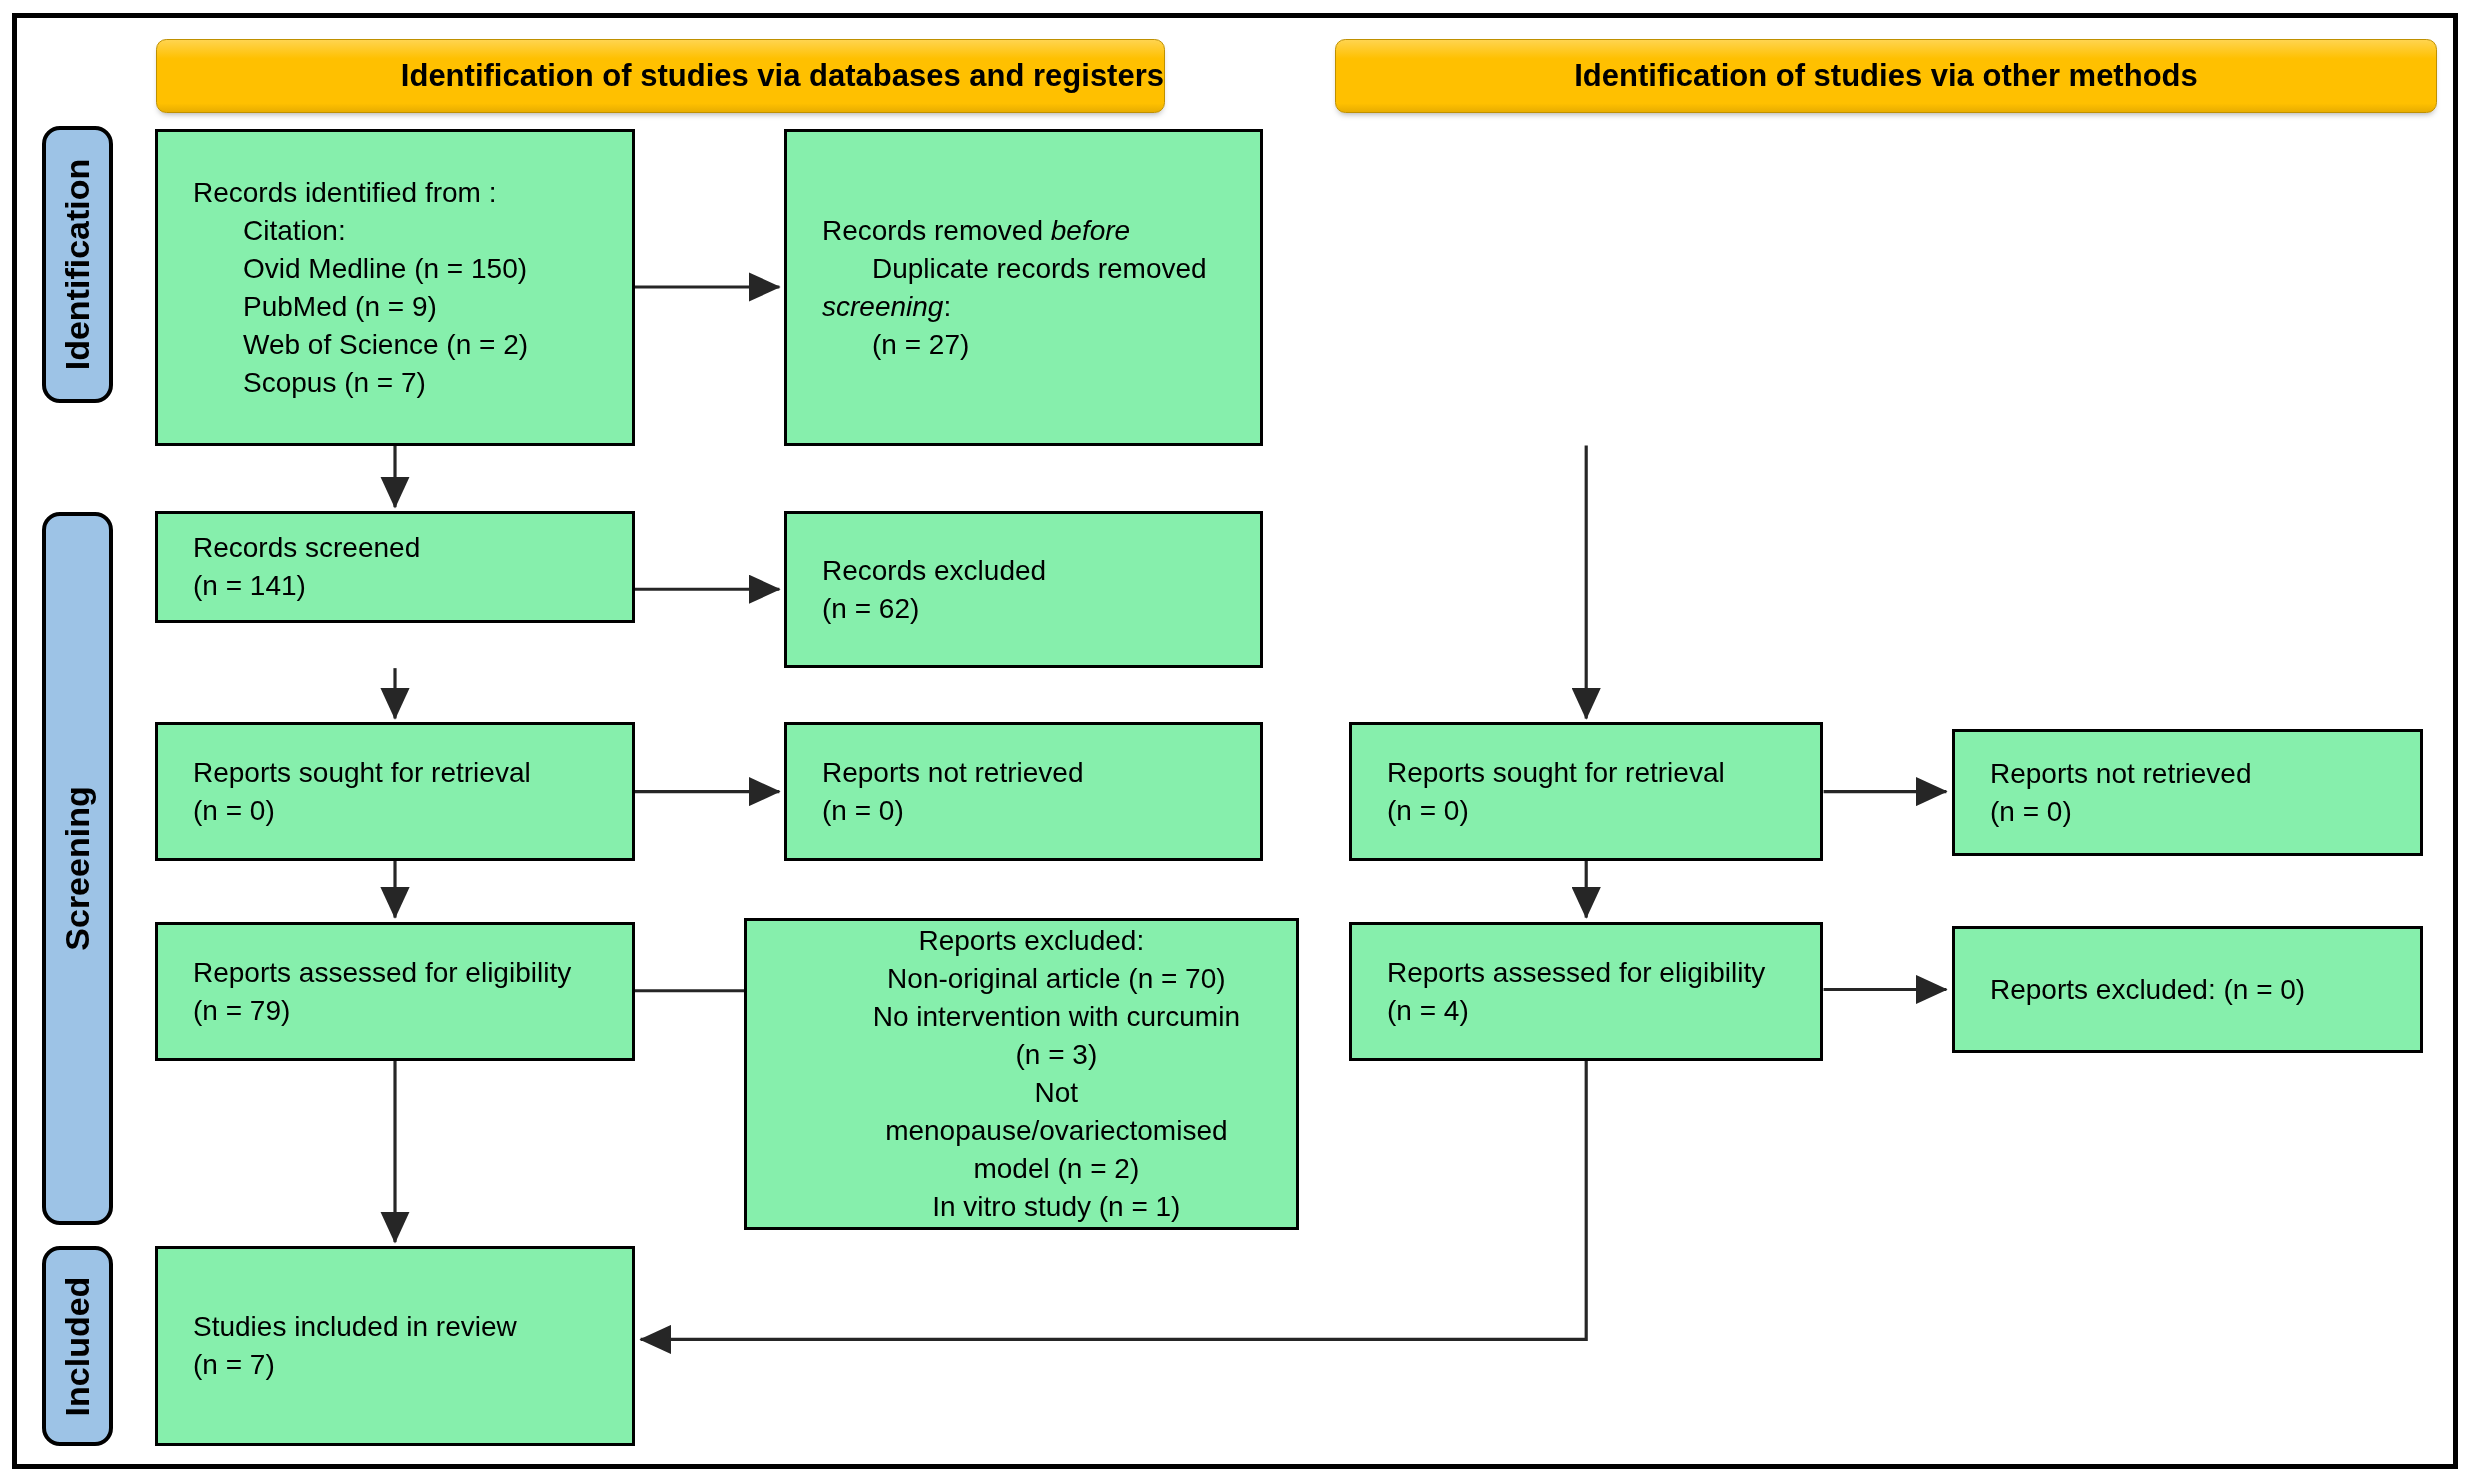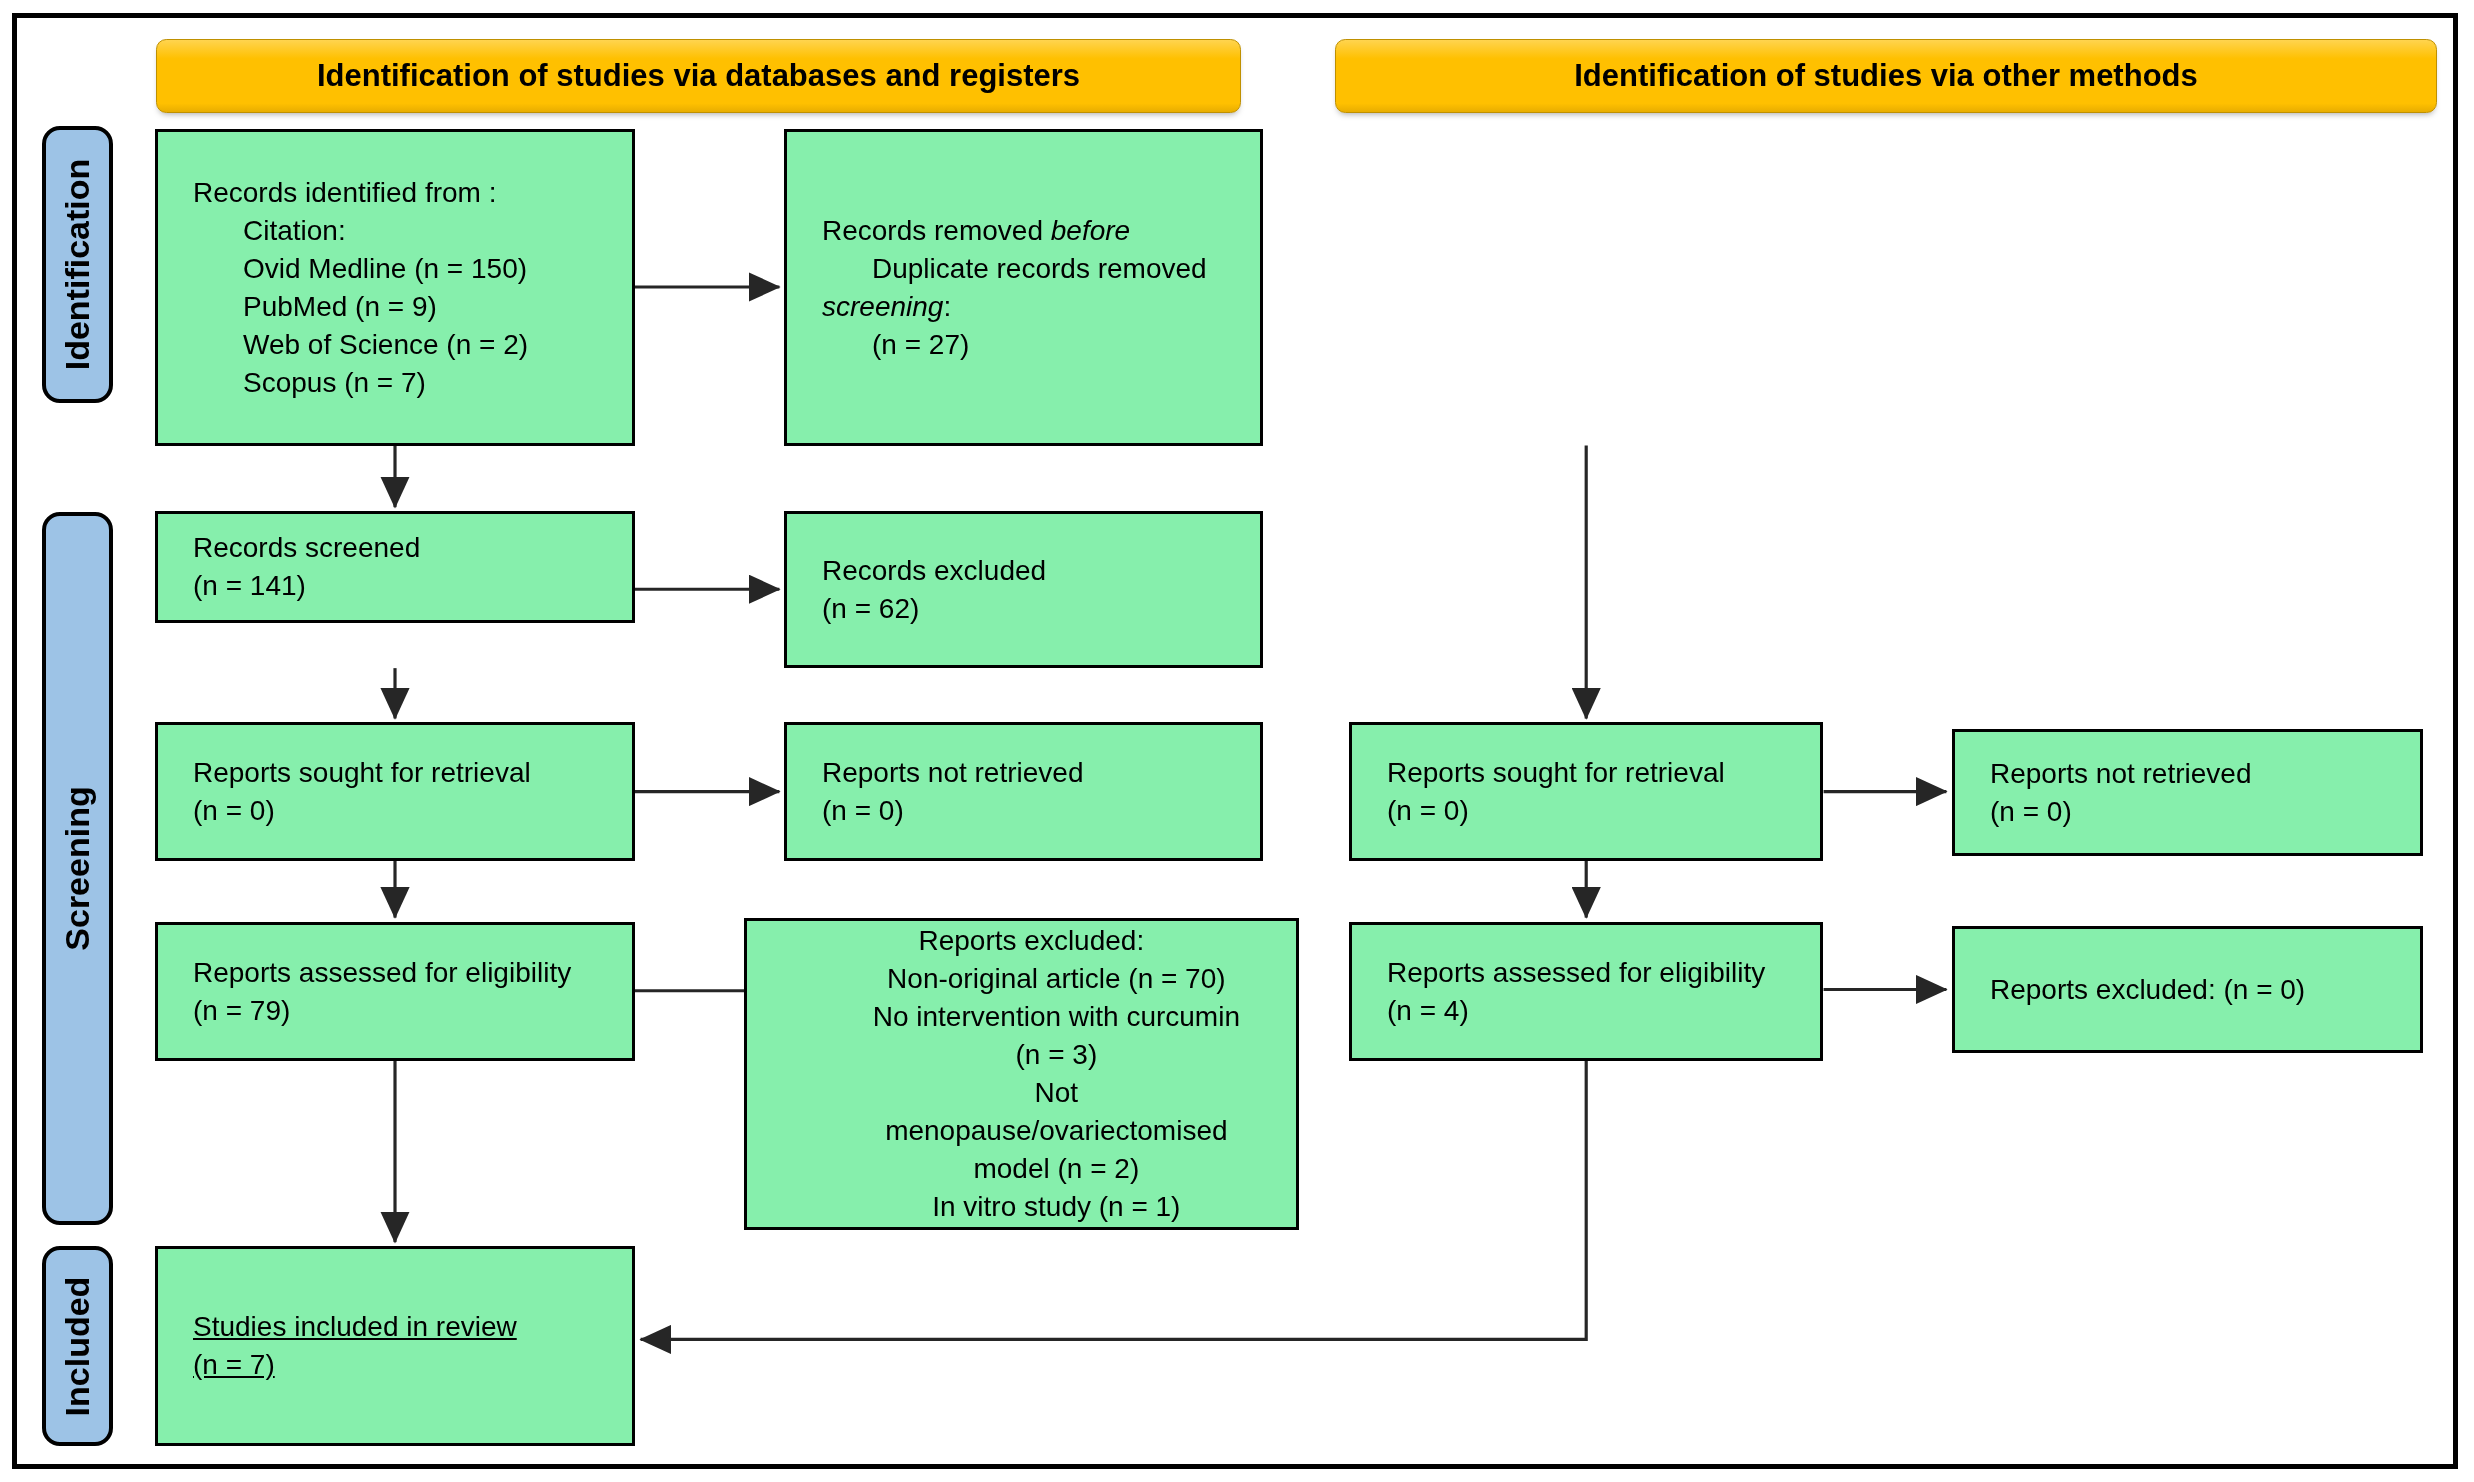--- a/index.html
+++ b/index.html
@@ -5,21 +5,21 @@
   html,body{margin:0;padding:0;background:#fff;}
   .stage{position:relative;width:2475px;height:1482px;background:#fff;
          font-family:"Liberation Sans",sans-serif;color:#000;overflow:hidden;}
   .frame{position:absolute;left:11.5px;top:12.7px;width:2446px;height:1456px;
          border:5.7px solid #000;box-sizing:border-box;}
   .header{position:absolute;height:74px;border:1.9px solid var(--header-border,#BF9000);
           border-radius:10.2px;box-sizing:border-box;
           background:linear-gradient(180deg,#ffd44f 0%,var(--header-bg,#FFC000) 26%,var(--header-bg,#FFC000) 88%,#e8ad00 100%);
           display:flex;align-items:center;justify-content:center;
           font-weight:bold;font-size:31px;box-shadow:0 3.8px 6.4px -3.2px rgba(0,0,0,.35);}
-  .hdr-left{left:156px;top:39px;width:1085px;}
+  .hdr-left{left:156px;top:39px;width:1009px;justify-content:flex-end;}
   .hdr-right{left:1335px;top:39px;width:1102px;}
   .bar{position:absolute;left:42px;width:71px;background:var(--sidebar-bg,#9DC3E6);
        border:4.5px solid #000;border-radius:18px;box-sizing:border-box;
        display:flex;align-items:center;justify-content:center;}
   .bar span{transform:rotate(-90deg);white-space:nowrap;font-weight:bold;font-size:34px;}
   .bar-identification{top:126px;height:277px;}
   .bar-screening{top:512px;height:713px;}
   .bar-included{top:1246px;height:200px;}
   .box{position:absolute;background:#86efac;border:3.8px solid #000;box-sizing:border-box;
        display:flex;flex-direction:column;justify-content:center;
@@ -32,21 +32,21 @@
   .b-screened{left:155px;top:511px;width:480px;height:112px;}
   .b-excluded62{left:784px;top:511px;width:479px;height:157px;}
   .b-sought-l{left:155px;top:722px;width:480px;height:139px;}
   .b-notret-l{left:784px;top:722px;width:479px;height:139px;}
   .b-assessed-l{left:155px;top:922px;width:480px;height:139px;}
   .b-bigexcl{left:744px;top:918px;width:555px;height:312px;align-items:center;}
   .b-sought-r{left:1349px;top:722px;width:474px;height:139px;}
   .b-notret-r{left:1952px;top:729px;width:471px;height:127px;}
   .b-assessed-r{left:1349px;top:922px;width:474px;height:139px;}
   .b-excl0-r{left:1952px;top:926px;width:471px;height:127px;}
-  .b-included{left:155px;top:1246px;width:480px;height:200px;text-decoration:underline;}
+  .b-included{left:155px;top:1246px;width:480px;height:200px;}
   svg.connectors{position:absolute;left:0;top:0;width:2475px;height:1482px;pointer-events:none;}
   .conn{stroke:var(--arrow,#262626);stroke-width:5;fill:none;}
   .ah{fill:var(--arrow,#262626);}
 </style>
 </head>
 <body>
 
 <div class="stage">
 
   <div class="frame"></div>

